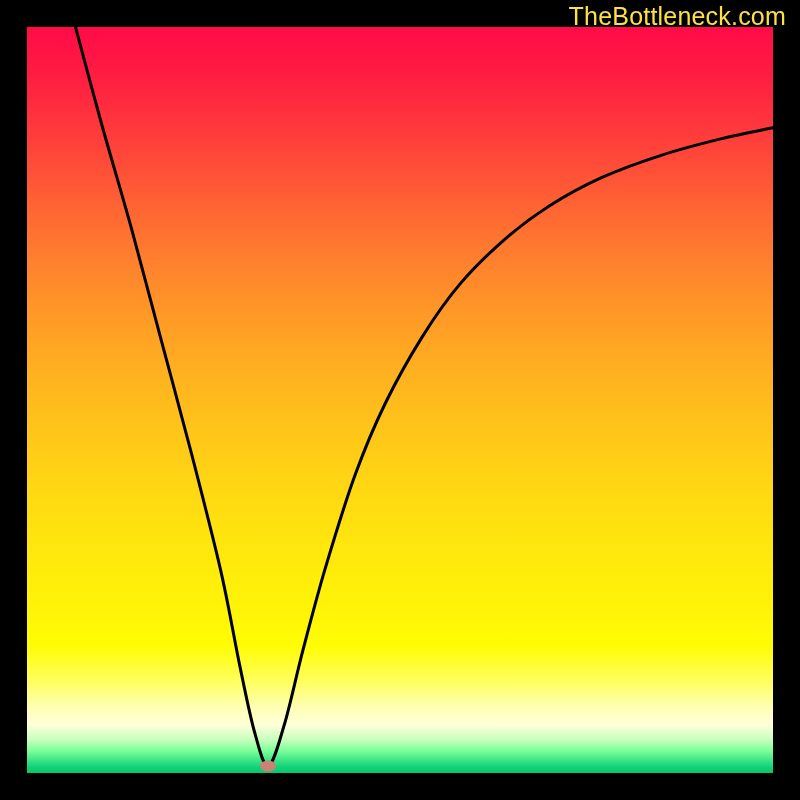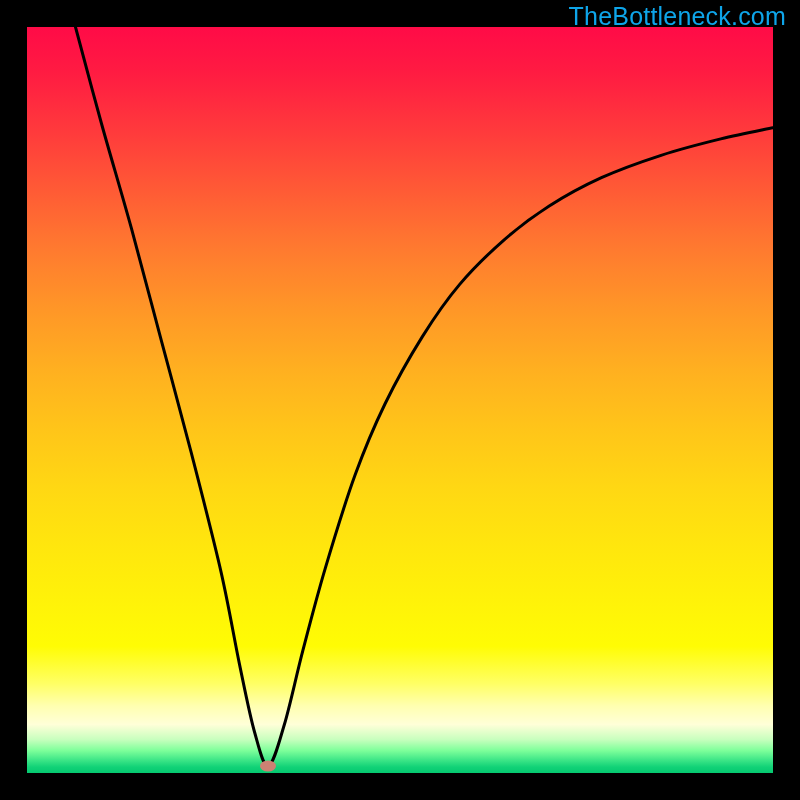--- a/index.html
+++ b/index.html
@@ -63,21 +63,21 @@
     background: #cd8173;
     transform: translate(-50%, -50%);
   }
   .watermark {
     position: absolute;
     top: 2px;
     right: 14px;
     font-family: Arial, Helvetica, sans-serif;
     font-size: 25px;
     font-weight: 500;
-    color: #0ea5e9;
+    color: #fde047;
     letter-spacing: 0.2px;
   }
 </style>
 </head>
 <body>
 
 <div class="watermark">TheBottleneck.com</div>
 
 <div class="frame">
   <div class="gradient"></div>

